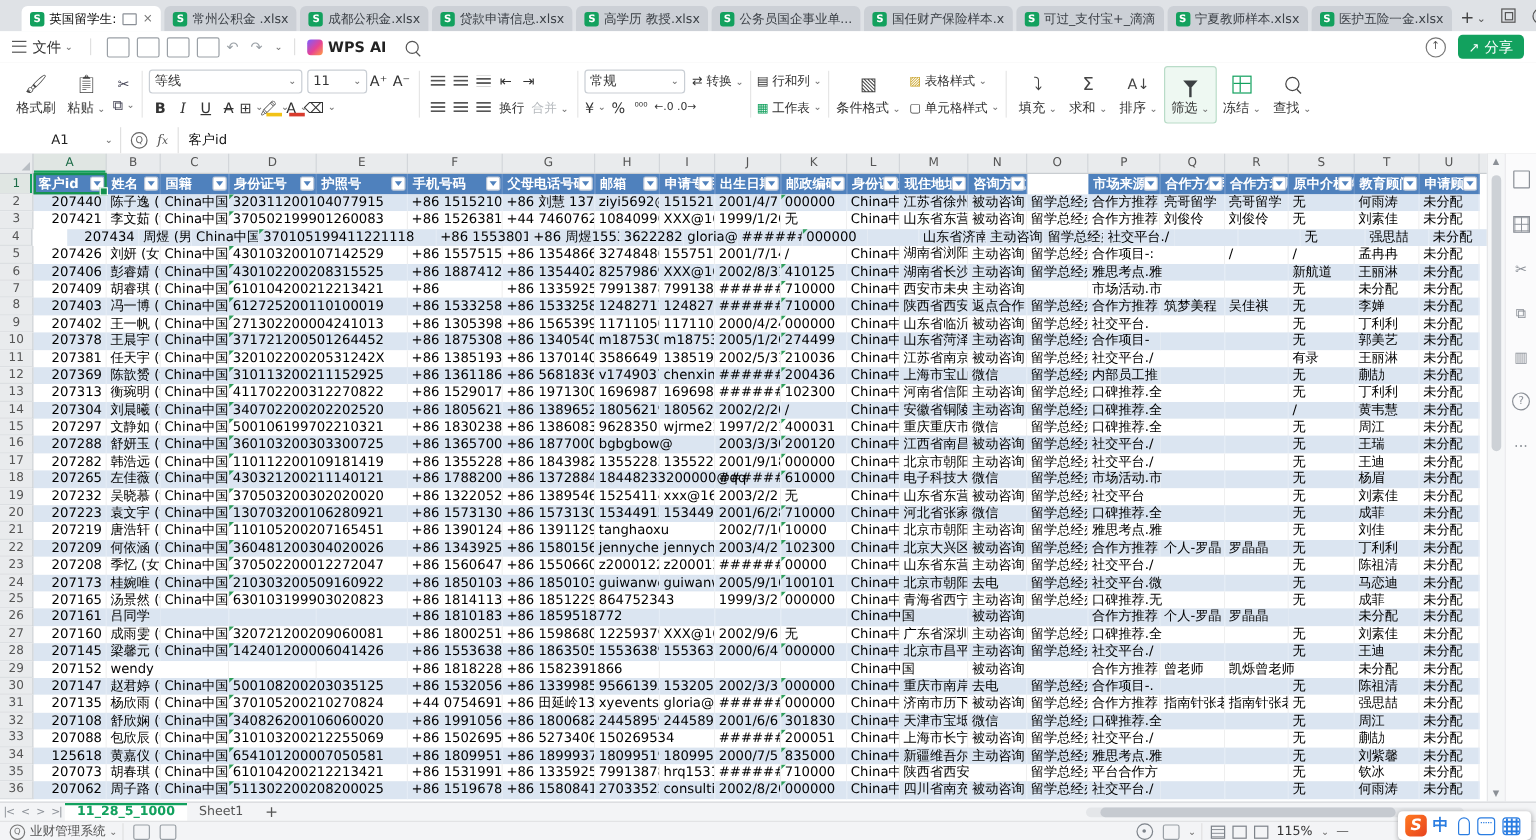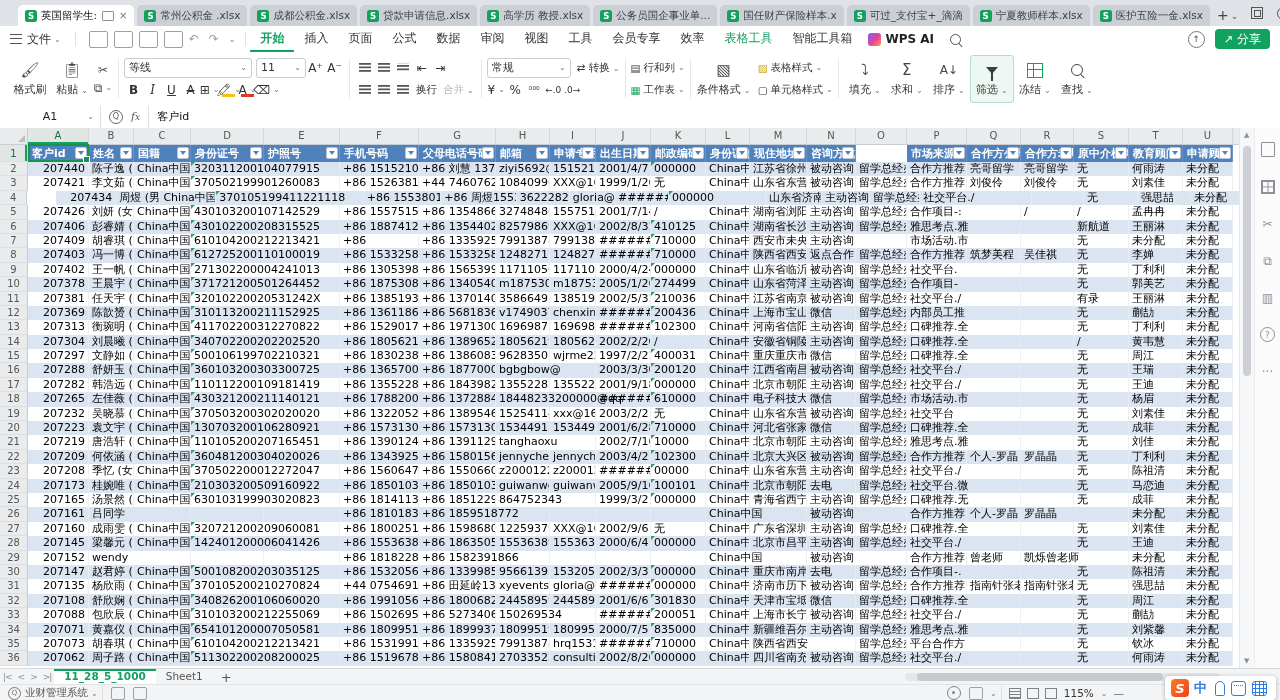--- a/index.html
+++ b/index.html
@@ -205,34 +205,20 @@
   <div class="qat">
     <span class="qi"></span>
     <span class="qi"></span>
     <span class="qi"></span>
     <span class="qi"></span>
     <span class="qi undo">↶</span>
     <span class="qi redo">↷</span>
     <span class="caret">⌄</span>
   </div>
   <div class="vsep"></div>
-  <div id="menu-items" style="display:flex;">
-      <div class="menu-item active">开始</div>
-      <div class="menu-item">插入</div>
-      <div class="menu-item">页面</div>
-      <div class="menu-item">公式</div>
-      <div class="menu-item">数据</div>
-      <div class="menu-item">审阅</div>
-      <div class="menu-item">视图</div>
-      <div class="menu-item">工具</div>
-      <div class="menu-item">会员专享</div>
-      <div class="menu-item">效率</div>
-      <div class="menu-item green">表格工具</div>
-      <div class="menu-item">智能工具箱</div>
-    </div>
   <div id="wpsai">
     <span class="ai-logo"></span>
     <span>WPS AI</span>
   </div>
   <span class="search-glass"></span>
   <div id="share-zone">
     <div class="up-circ">↑</div>
     <div id="share-btn">
       <span class="sh-ic">↗</span>
       <span>分享</span>
@@ -1226,21 +1212,21 @@
         <div class="dcell" style="width: 51px;">留学总经办</div>
         <div class="dcell ovf" style="width: 60px;">社交平台./</div>
         <div class="dcell" style="width: 54px;"></div>
         <div class="dcell" style="width: 53px;"></div>
         <div class="dcell" style="width: 55px;">无</div>
         <div class="dcell" style="width: 54px;">蒯劼</div>
         <div class="dcell" style="width: 50px;">未分配</div>
       </div>
       <div class="grow band" style="height: 14.4px;">
         <div class="gut" style="line-height: 14.4px;">34</div>
-        <div class="dcell right" style="width: 61px;">207071</div>
+        <div class="dcell right" style="width: 61px;">125618</div>
         <div class="dcell" style="width: 45px;">黄嘉仪 (女</div>
         <div class="dcell" style="width: 57px;">China中国</div>
         <div class="dcell ovf tri" style="width: 73px;">654101200007050581</div>
         <div class="dcell" style="width: 76px;"></div>
         <div class="dcell" style="width: 79px;">+86 18099519</div>
         <div class="dcell" style="width: 77px;">+86 1899937166</div>
         <div class="dcell" style="width: 54px;">180995191</div>
         <div class="dcell" style="width: 46px;">180995191</div>
         <div class="dcell right" style="width: 55px;">2000/7/5</div>
         <div class="dcell tri" style="width: 55px;">835000</div>

